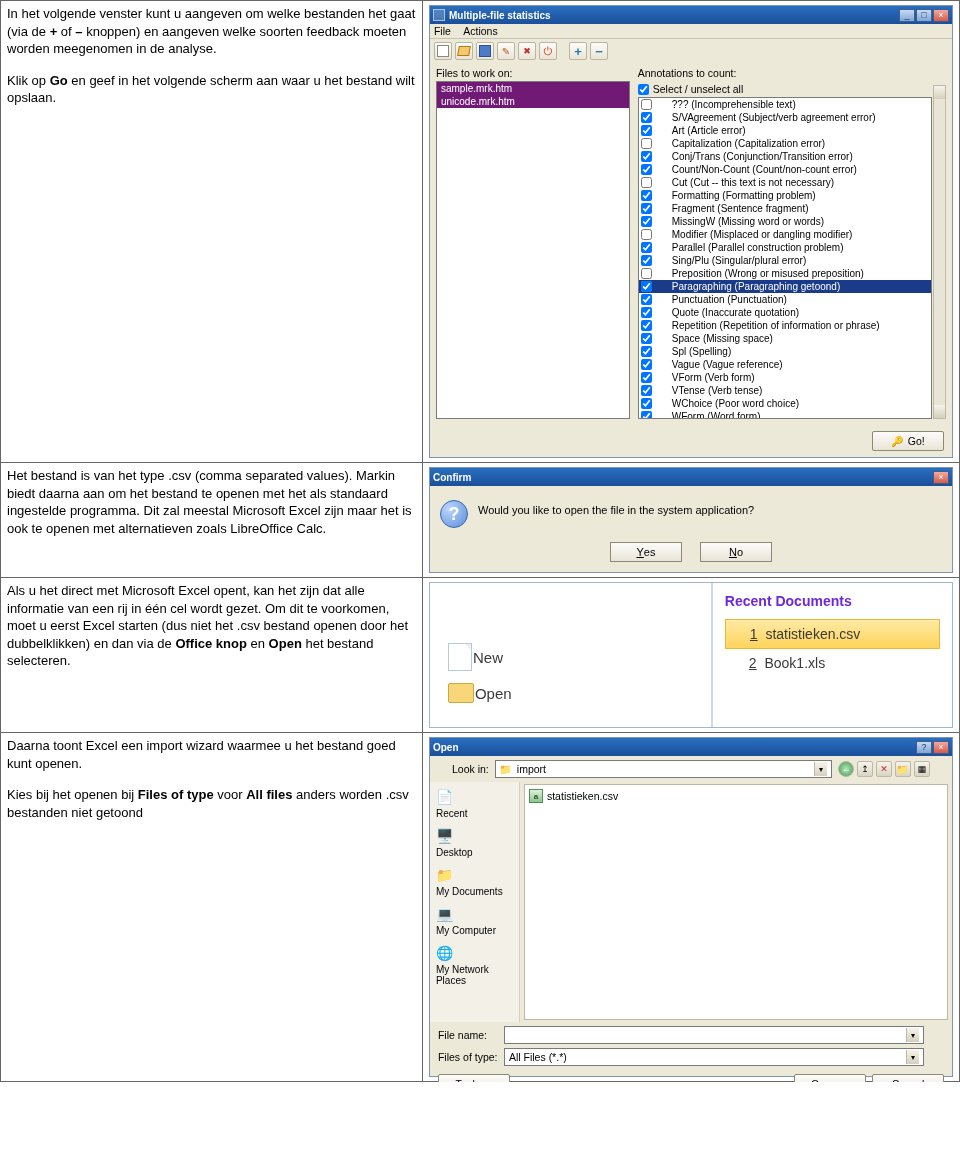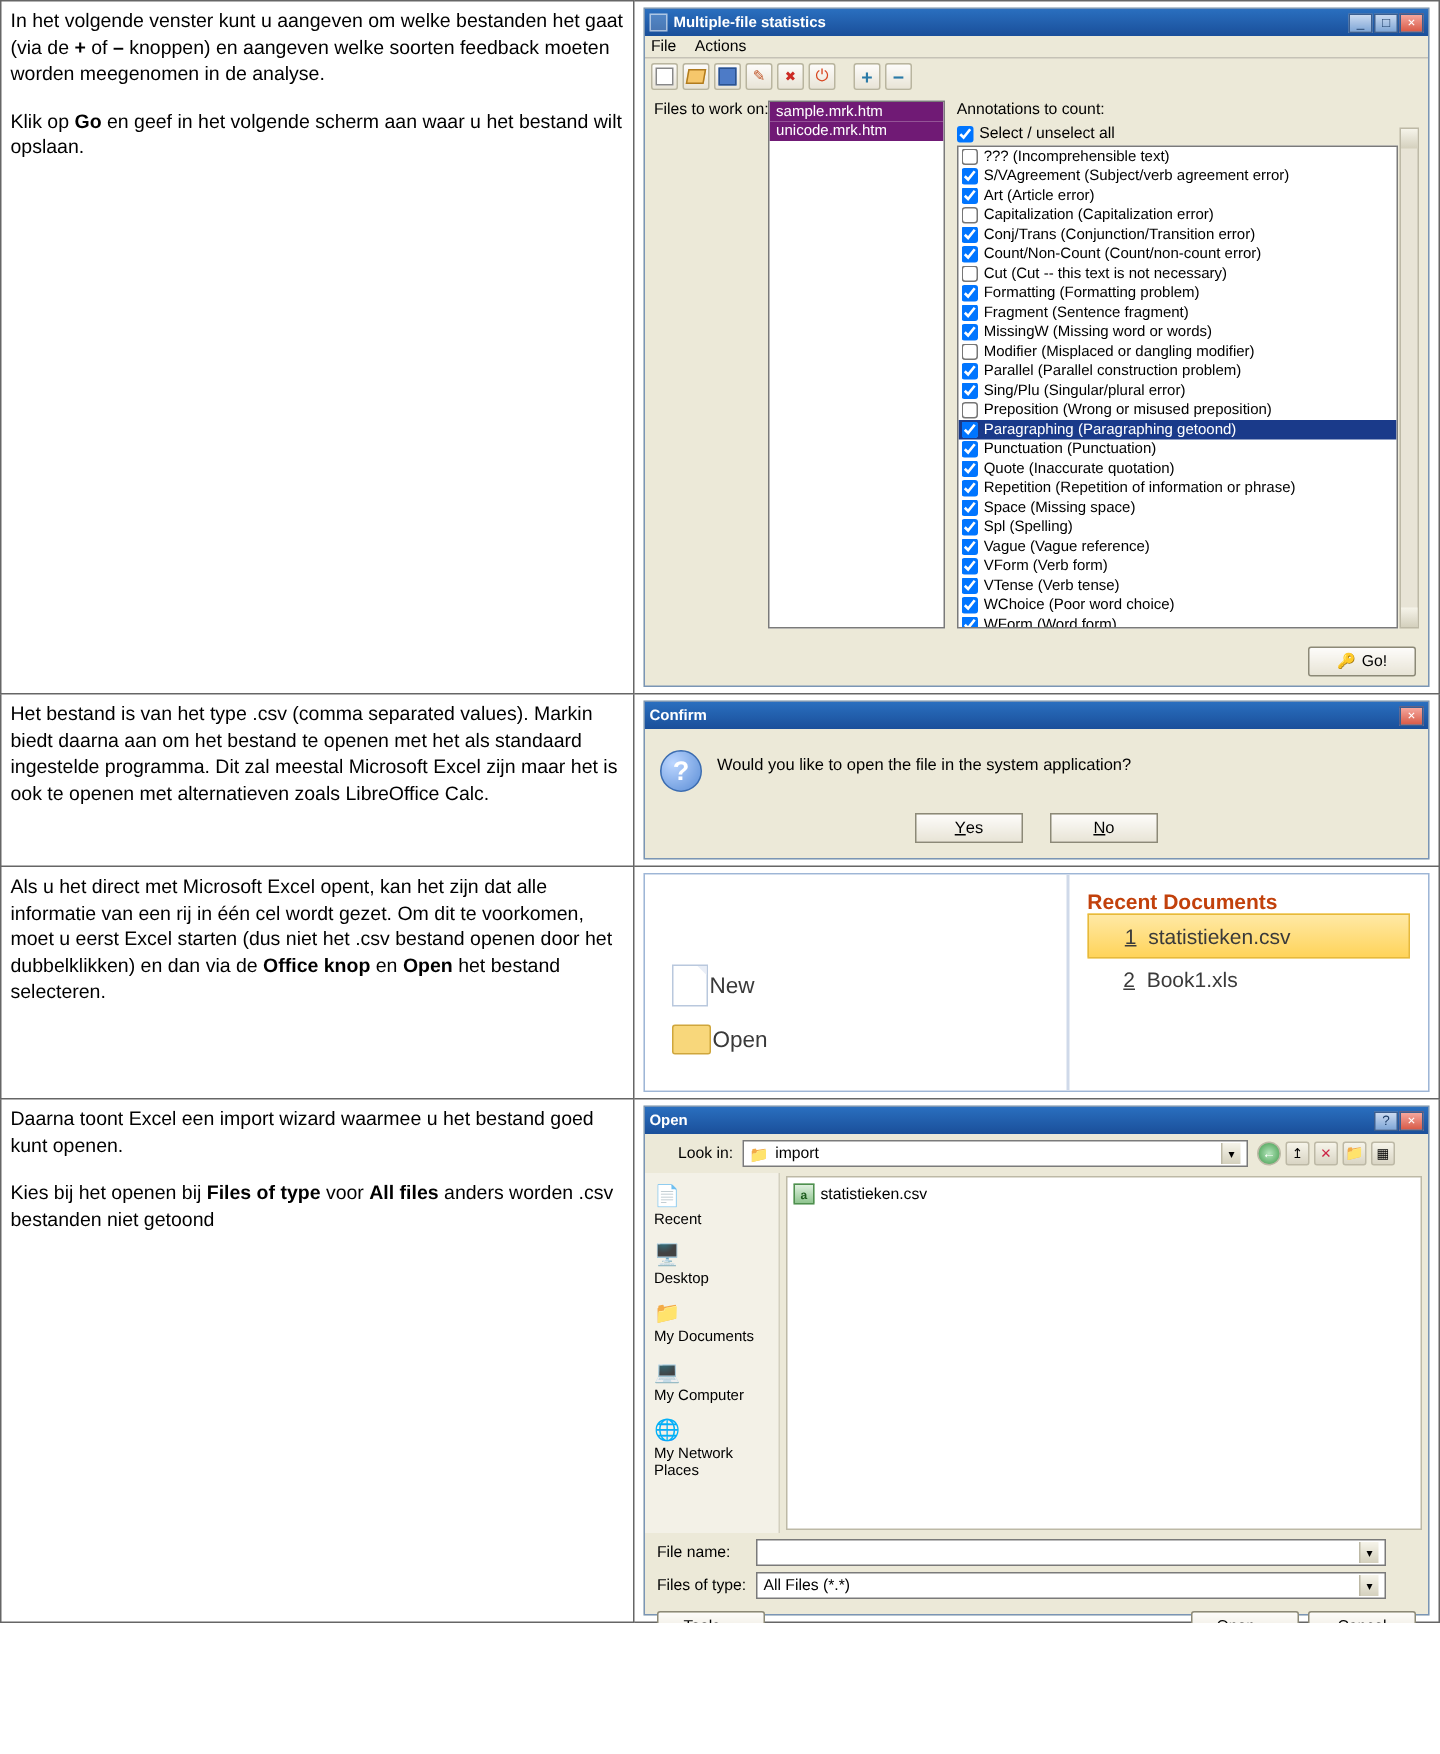--- a/index.html
+++ b/index.html
@@ -87,37 +87,37 @@
   .tool.off::before{content:"⏻";color:#d8441e;font-size:11px;}
   .tool.plus::before{content:"+";color:#2a7aa8;font-size:13px;font-weight:bold;}
   .tool.minus::before{content:"−";color:#2a7aa8;font-size:13px;font-weight:bold;}
 
   .win1-body {
     display: flex;
     gap: 8px;
     padding: 4px 6px 8px 6px;
     height: 364px;
   }
-  .panel-left { flex: 0 0 38%; display:flex; flex-direction: row; }
+  .panel-left { flex: 0 0 38%; display:flex; flex-direction: column; }
   .panel-right{ flex: 1; display:flex; flex-direction: column; position: relative;}
   .lbl { margin-bottom: 2px; }
   .listbox {
     flex: 1;
     background: #fff;
     border: 1px solid #7a7a7a;
     overflow: hidden;
     font-size: 10px;
   }
   .li-sel {
     background: #701a75; color:#fff;
     padding: 1px 4px;
   }
   .ckrow {
     display: flex; align-items: center;
-    gap: 4px; padding: 0 2px; font-size:10px;
+    gap: 20px; padding: 0 2px; font-size:10px;
     line-height: 13px;
   }
   .ckrow input { width: 11px; height: 11px; margin:0; }
   .cklist {
     flex:1;
     background:#fff;
     border:1px solid #7a7a7a;
     overflow: hidden;
     font-size:10px;
     position: relative;
@@ -190,21 +190,21 @@
   .orb::after{content:"";position:absolute;left:8px;top:9px;width:9px;height:9px;background:#d8432a;border-radius:2px;}
   .orb::before{content:"";position:absolute;right:8px;top:9px;width:9px;height:9px;background:#3a78c6;border-radius:2px;}
   .qa {position:absolute;left:54px;top:10px;display:flex;gap:4px;}
   .qai {width:16px;height:16px;background:linear-gradient(#f6faff,#d3e1f5);border:1px solid #9eb6d6;border-radius:2px;display:flex;align-items:center;justify-content:center;font-size:9px;color:#4071b6;}
   .menu-col{position:absolute;left:10px;top:54px;width:200px;}
   .menu-item{display:flex;gap:1px;align-items:center;font-size:15px;color:#3a3a3a;padding:6px 8px;}
   .menu-item .pg{width:24px;height:28px;background:#fff;border:1px solid #b9c8dd;position:relative;}
   .menu-item .pg::after{content:"";position:absolute;right:0;top:0;border-width:0 6px 6px 0;border-style:solid;border-color:transparent #e9eef7 transparent transparent;}
   .menu-item .fld{width:26px;height:20px;background:#f8d77b;border:1px solid #cfa63c;border-radius:2px;}
   .recent-panel{position:absolute;right:0;top:0;bottom:0;width:46%;background:#fff;border-left:1px solid #cfd9e9;padding:10px 12px;font-size:14px;}
-  .recent-title{font-weight:bold;color:#c2410c;}
+  .recent-title{font-weight:bold;color:#6d28d9;margin-bottom:10px;}
   .recent-item{padding:6px 24px;border-radius:0;color:#3a3a3a;}
   .recent-item.hl{background:linear-gradient(#ffe9a5,#ffd45a);border:1px solid #e6b93c;}
 
   
   .opendlg{height:340px;}
   .opendlg .tb{background:linear-gradient(#2a6fbf,#1a4f9a);}
   .od-top{display:flex;align-items:center;gap:6px;padding:4px 22px;}
   .combo{flex:1;height:18px;background:#fff;border:1px solid #7a7a7a;display:flex;align-items:center;padding:0 4px;font-size:10.5px;gap:4px;}
   .combo .drop{width:13px;height:14px;margin-left:auto;background:linear-gradient(#f6f4ea,#d4d0bd);border-left:1px solid #bdb9a6;display:flex;align-items:center;justify-content:center;font-size:8px;}
   .navicons{display:flex;gap:3px;}

